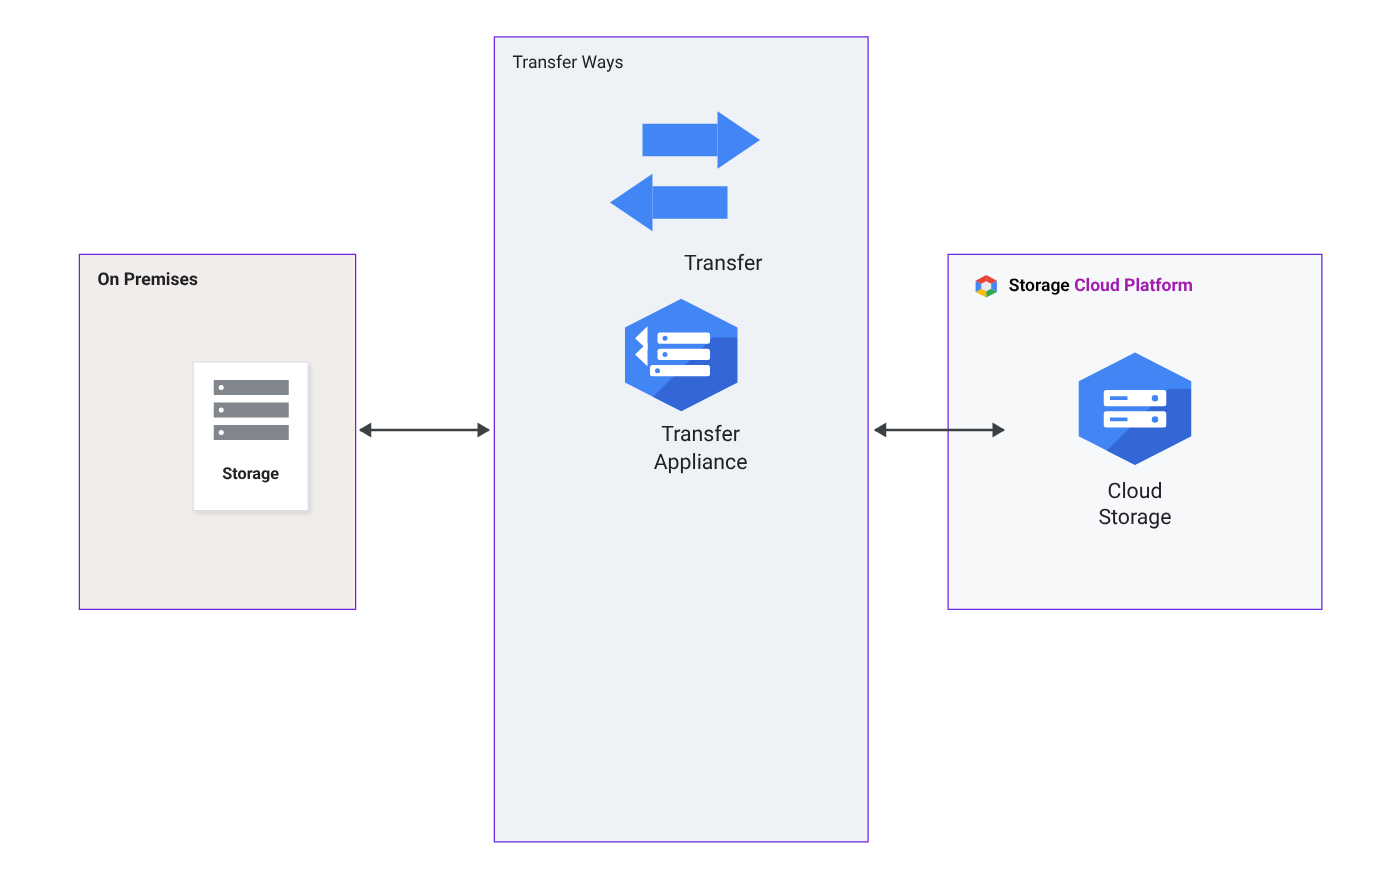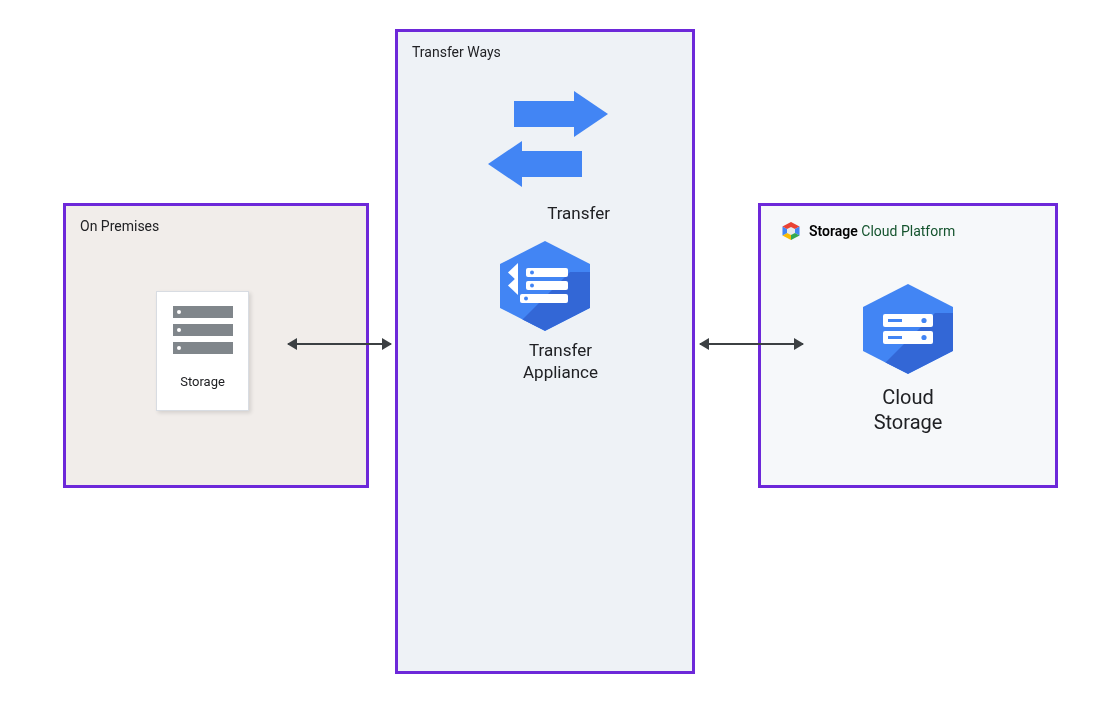--- a/index.html
+++ b/index.html
@@ -5,36 +5,37 @@
     * { box-sizing: border-box; margin: 0; padding: 0; }
     body {
       font-family: Roboto, Arial, sans-serif;
       width: 1100px;
       height: 704px;
       background: #fff;
       position: relative;
     }
     .panel {
       position: absolute;
-      border: 3px solid #6d28d9;
+      border: 1px solid #6d28d9;
     }
     .panel-title {
       position: absolute;
       top: 12px;
       left: 14px;
       font-size: 14px;
       color: #202124;
     }
     
     .onprem {
       left: 63px;
       top: 203px;
-      width: 306px;
+      width: 222px;
       height: 285px;
       background: #f1edea;
+      font-weight: bold;
     }
     .storage-card {
       position: absolute;
       left: 90px;
       top: 85px;
       width: 93px;
       height: 120px;
       background: #fff;
       border: 1px solid #d8dce2;
       box-shadow: 2px 2px 4px rgba(0,0,0,0.12);
@@ -107,33 +108,33 @@
     .gcp-header {
       position: absolute;
       top: 15px;
       left: 20px;
       display: flex;
       align-items: center;
       gap: 8px;
       font-size: 14px;
     }
     .gcp-header .b { font-weight: 600; }
-    .gcp-header .r { font-weight: 400; color: #14532d; }
+    .gcp-header .r { font-weight: 700; color: #a21caf; }
     .gcp-item {
       position: absolute;
       left: 50%;
       transform: translateX(-50%);
       top: 75px;
       display: flex;
       flex-direction: column;
       align-items: center;
     }
     .gcp-label {
       margin-top: 8px;
-      font-size: 20px;
+      font-size: 17px;
       color: #202124;
       text-align: center;
       line-height: 1.25;
     }
     
     .connector {
       position: absolute;
       top: 343px;
       height: 2px;
       background: #3c4043;

